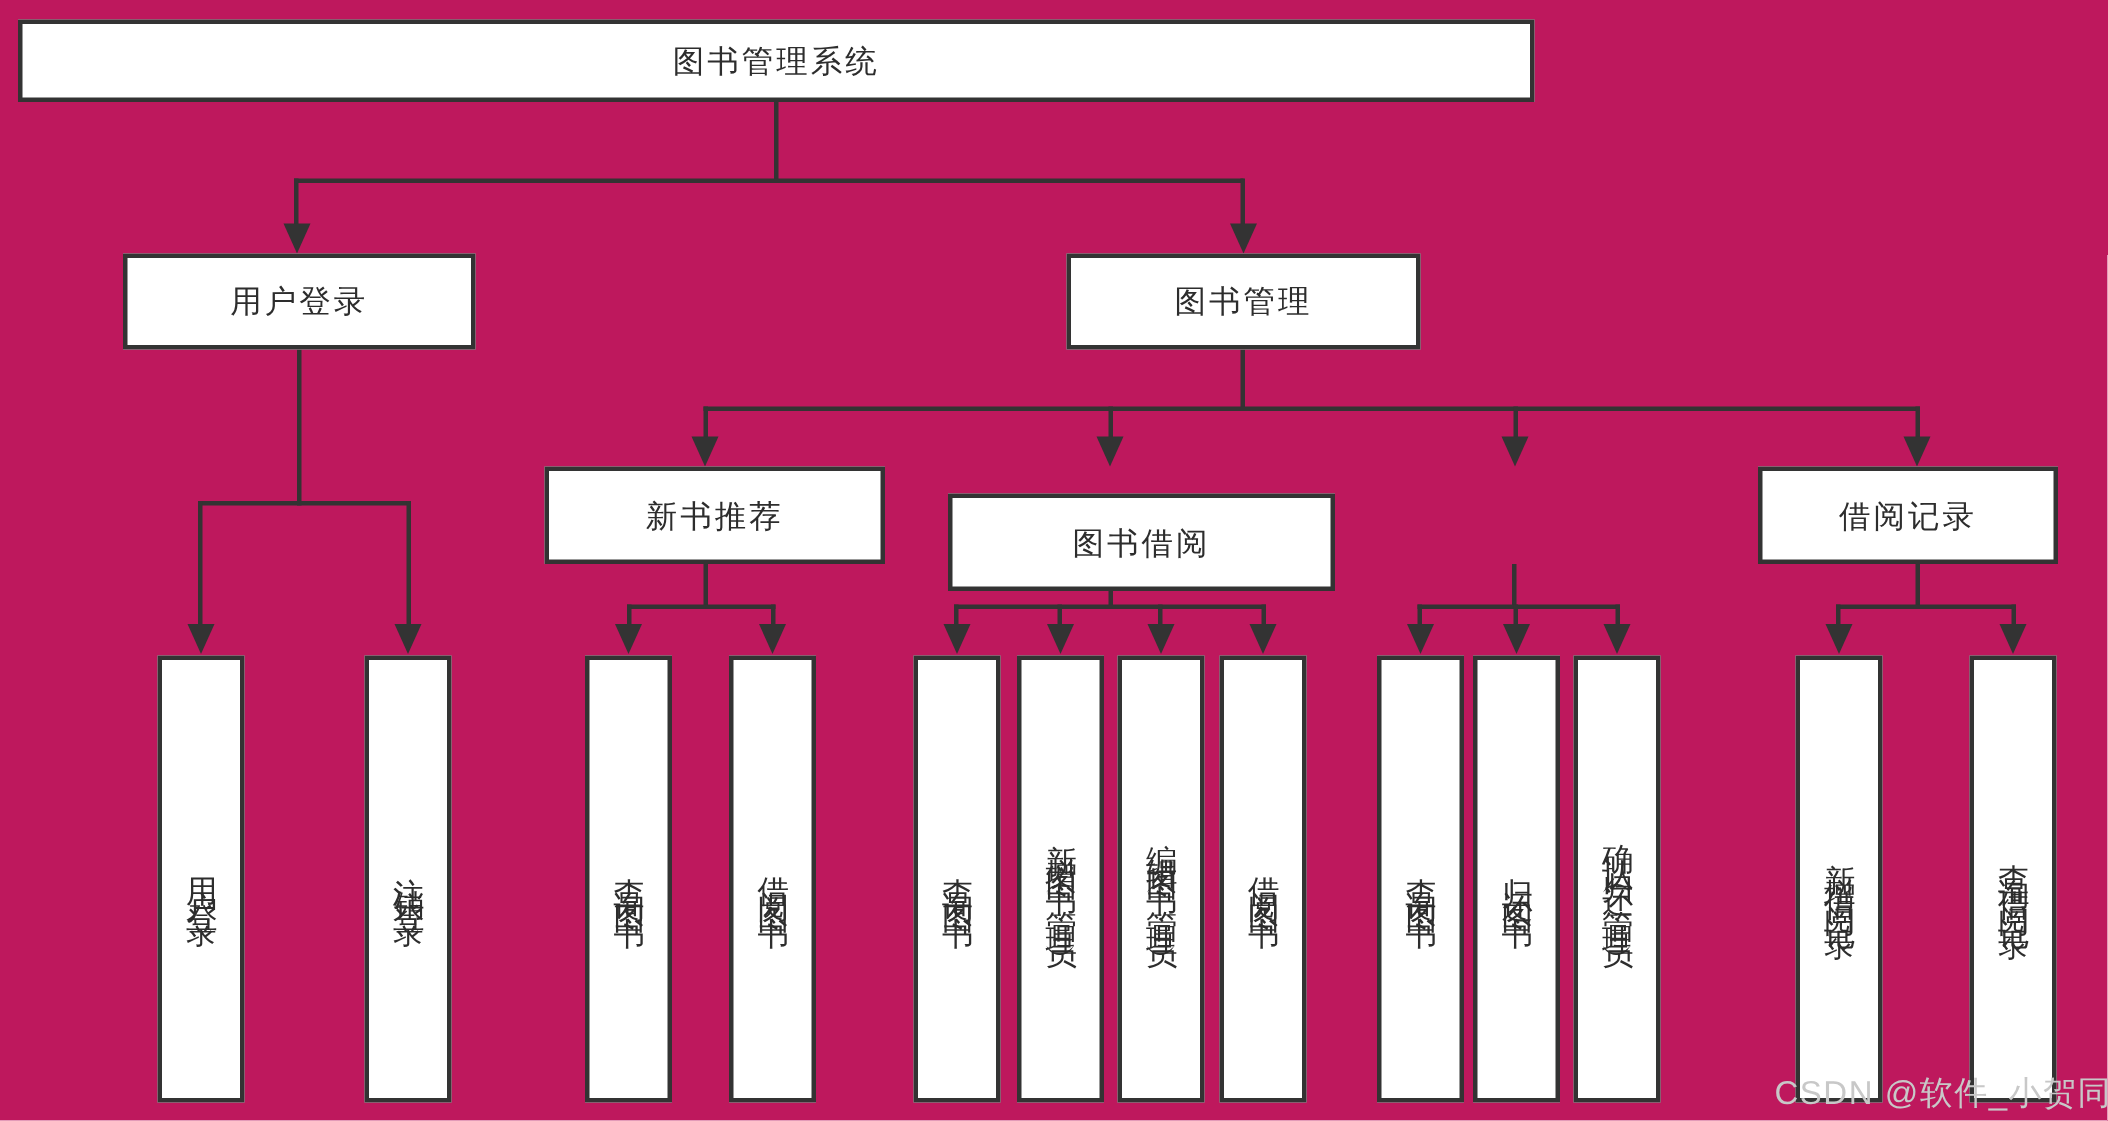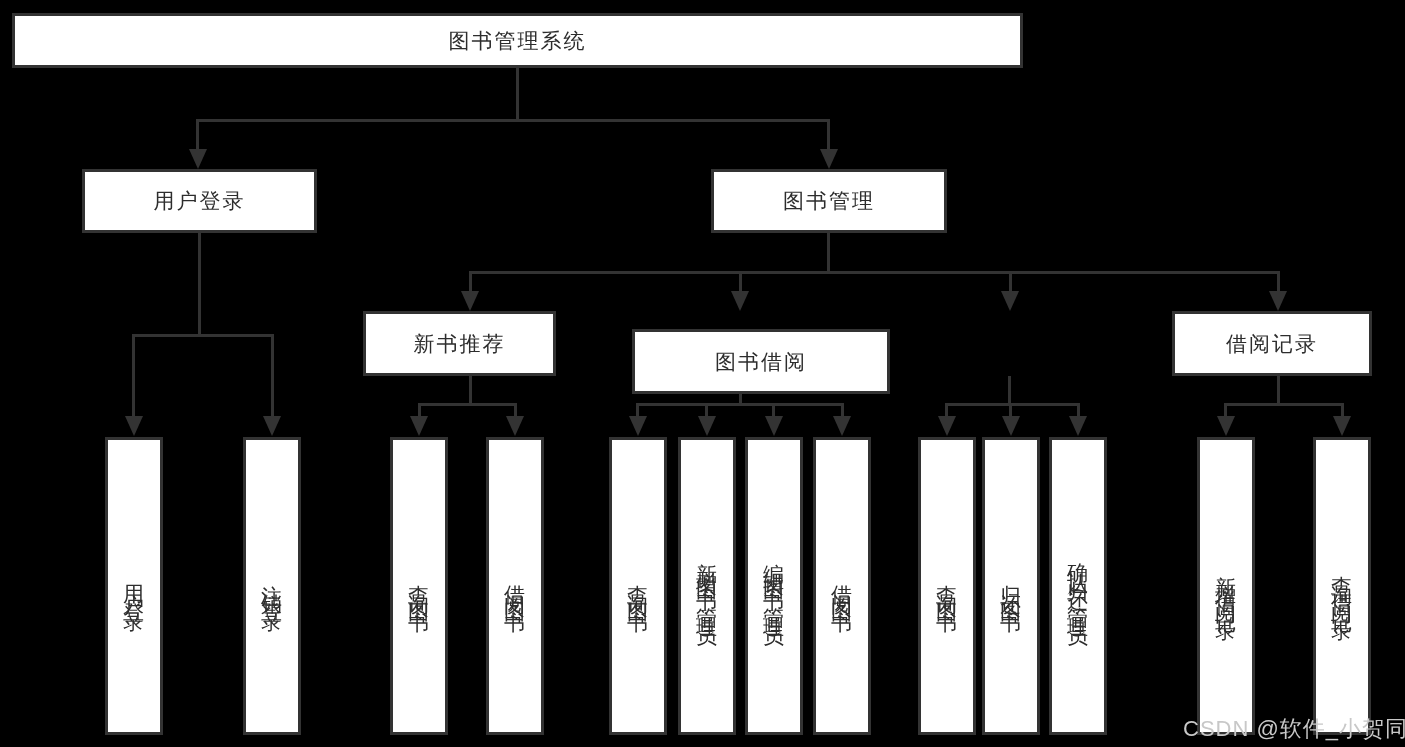--- a/index.html
+++ b/index.html
@@ -2,21 +2,21 @@
 <html><head>
 <meta charset="utf-8">
 <style>
   * { box-sizing: border-box; margin: 0; padding: 0; }
   html, body { background: #ffffff; }
   body { font-family: "Liberation Sans", "DejaVu Sans", sans-serif; }
   .canvas {
     position: relative;
     width: 1405px;
     height: 747px;
-    background: #000000;
+    background: #be185d;
     overflow: hidden;
     padding-left: 40px;
   }
   
   .vline, .stem { position: absolute; width: 3px; background: #333333; }
   .hline { position: absolute; height: 3px; background: #333333; }
   .arrow {
     position: absolute; width: 0; height: 0;
     border-left: 9px solid transparent;
     border-right: 9px solid transparent;
@@ -60,21 +60,21 @@
 <body>
 
 <div class="canvas">
 
   <div class="box" style="left:12px; top:13px; width:1011px; height:55px;">图书管理系统</div>
 
   <div class="box" style="left:82px; top:169px; width:235px; height:64px;">用户登录</div>
 
   <div class="box" style="left:711px; top:169px; width:236px; height:64px;">图书管理</div>
 
-  <div class="box" style="left:363px; top:311px; width:193px; height:65px;">新书推荐</div>
+  <div class="box" style="left:363px; top:311px; width:227px; height:65px;">新书推荐</div>
 
   <div class="box" style="left:632px; top:329px; width:258px; height:65px;">图书借阅</div>
 
 
   <div class="box" style="left:1172px; top:311px; width:200px; height:65px;">借阅记录</div>
 
   <div class="vbox" style="left:105px;">
     <span class="vtext">用户登录</span>
   </div>
   <div class="vbox" style="left:243px;">

